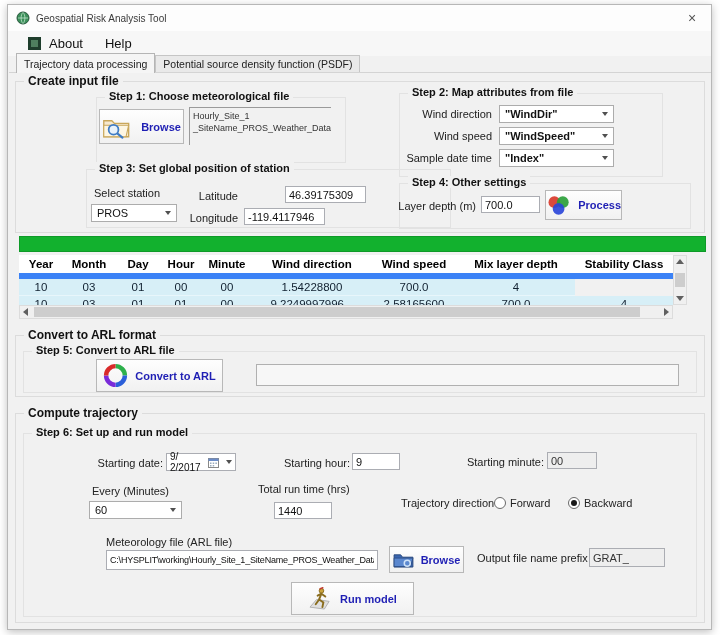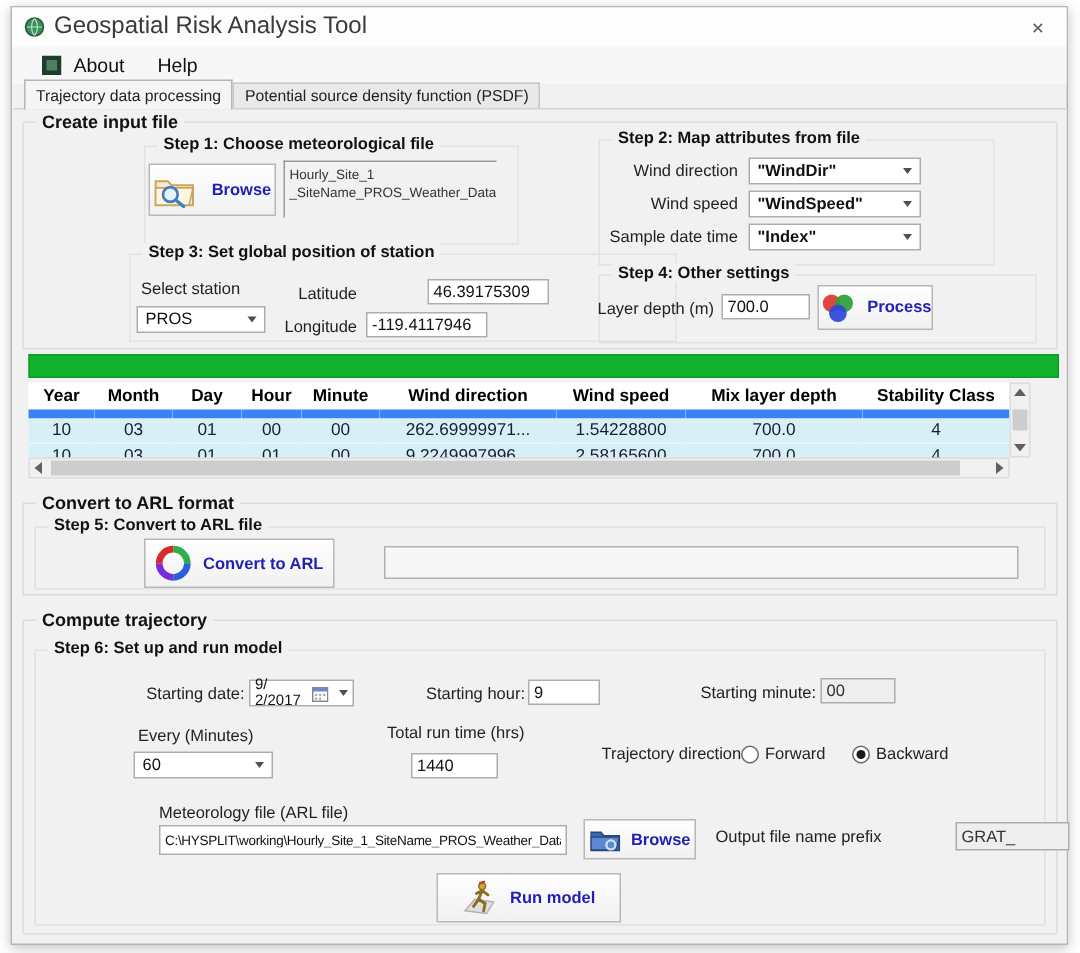--- a/index.html
+++ b/index.html
@@ -3,21 +3,21 @@
 <meta charset="utf-8">
 <style>
   * { margin:0; padding:0; box-sizing:border-box; }
   html,body { width:720px; height:635px; background:#ffffff; overflow:hidden;
     font-family:"Liberation Sans", sans-serif; }
   .window { position:absolute; left:7px; top:4px; width:705px; height:626px;
     background:#f1f1f1; border:1px solid #b7b7b7; box-shadow:0 2px 8px rgba(0,0,0,.25); }
   
   .titlebar { position:absolute; left:0; top:0; width:100%; height:26px; background:#fdfdfd;
     display:flex; align-items:center; padding-left:8px; }
-  .titlebar .title { font-size:16px; color:#3a3a3a; margin-left:6px; }
+  .titlebar .title { font-size:10px; color:#3a3a3a; margin-left:6px; }
   .closebtn { position:absolute; right:0; top:0; width:38px; height:26px; display:flex;
     align-items:center; justify-content:center; font-size:14px; color:#555; }
   
   .menubar { position:absolute; left:0; top:26px; width:100%; height:25px; background:#f7f7f7;
     display:flex; align-items:center; padding-left:20px; gap:14px; }
   .menuitem { font-size:13px; color:#111; padding:2px 4px; }
   
   .tabstrip { position:absolute; left:8px; top:50px; height:18px; display:flex; align-items:flex-end; }
   .tab { font-size:10.5px; color:#222; padding:2px 7px 3px 7px; background:#e9e9e9;
     border:1px solid #c5c5c5; border-bottom:none; white-space:nowrap; }
@@ -185,21 +185,20 @@
       <div>Wind speed</div>
       <div>Mix layer depth</div>
       <div>Stability Class</div>
     </div>
     <div class="grow gr">
       <div>10</div>
       <div>03</div>
       <div>01</div>
       <div>00</div>
       <div>00</div>
-      <div>262.69999971...</div>
       <div>1.54228800</div>
       <div>700.0</div>
       <div>4</div>
     </div>
     <div class="grow gr">
       <div>10</div>
       <div>03</div>
       <div>01</div>
       <div>01</div>
       <div>00</div>
@@ -284,21 +283,21 @@
   <input class="tb metinput" style="left: 98px; top: 545px; width: 272px; height: 20px;" value="C:\HYSPLIT\working\Hourly_Site_1_SiteName_PROS_Weather_Data_H1.bin">
   <div class="btn" style="left:381px; top:541px; width:75px; height:27px;">
     <svg width="21" height="16" viewBox="0 0 22 17">
       <path d="M1 3 h7 l2 2.5 h11 v10.5 H1 Z" fill="#3a66b0" stroke="#27477c"></path>
       <path d="M1 6.5 h20 l-2.5 9 H1 Z" fill="#5b88cf" stroke="#27477c" stroke-width="0.8"></path>
       <circle cx="15" cy="12" r="3.2" fill="none" stroke="#cfe2f7" stroke-width="1.6"></circle>
     </svg>
     <span>Browse</span>
   </div>
   <span class="lbl" style="left:469px; top:547px;">Output file name prefix</span>
-  <input class="tb dis" style="left: 581px; top: 543px; width: 76px; height: 19px; margin-left: 48px;" value="GRAT_">
+  <input class="tb dis" style="left: 581px; top: 543px; width: 76px; height: 19px;" value="GRAT_">
 
   <div class="btn" style="left:283px; top:577px; width:123px; height:33px;">
     <svg width="25" height="23" viewBox="0 0 26 24">
       <polygon points="2,21 9,13 22,15 17,23" fill="#e0e0e0" stroke="#b0b0b0"></polygon>
       <circle cx="14" cy="4" r="2.4" fill="#caa33c" stroke="#8a6d1e"></circle>
       <path d="M14 7 L11.5 13 L8 18 M11.5 13 L16 16 L15 21 M14 7 L18 10 M14 7 L10 9" stroke="#8a6d1e" stroke-width="2" fill="none" stroke-linecap="round"></path>
       <path d="M12 2 l4 -1.5" stroke="#c23b2e" stroke-width="1.6"></path>
     </svg>
     <span>Run model</span>
   </div>

